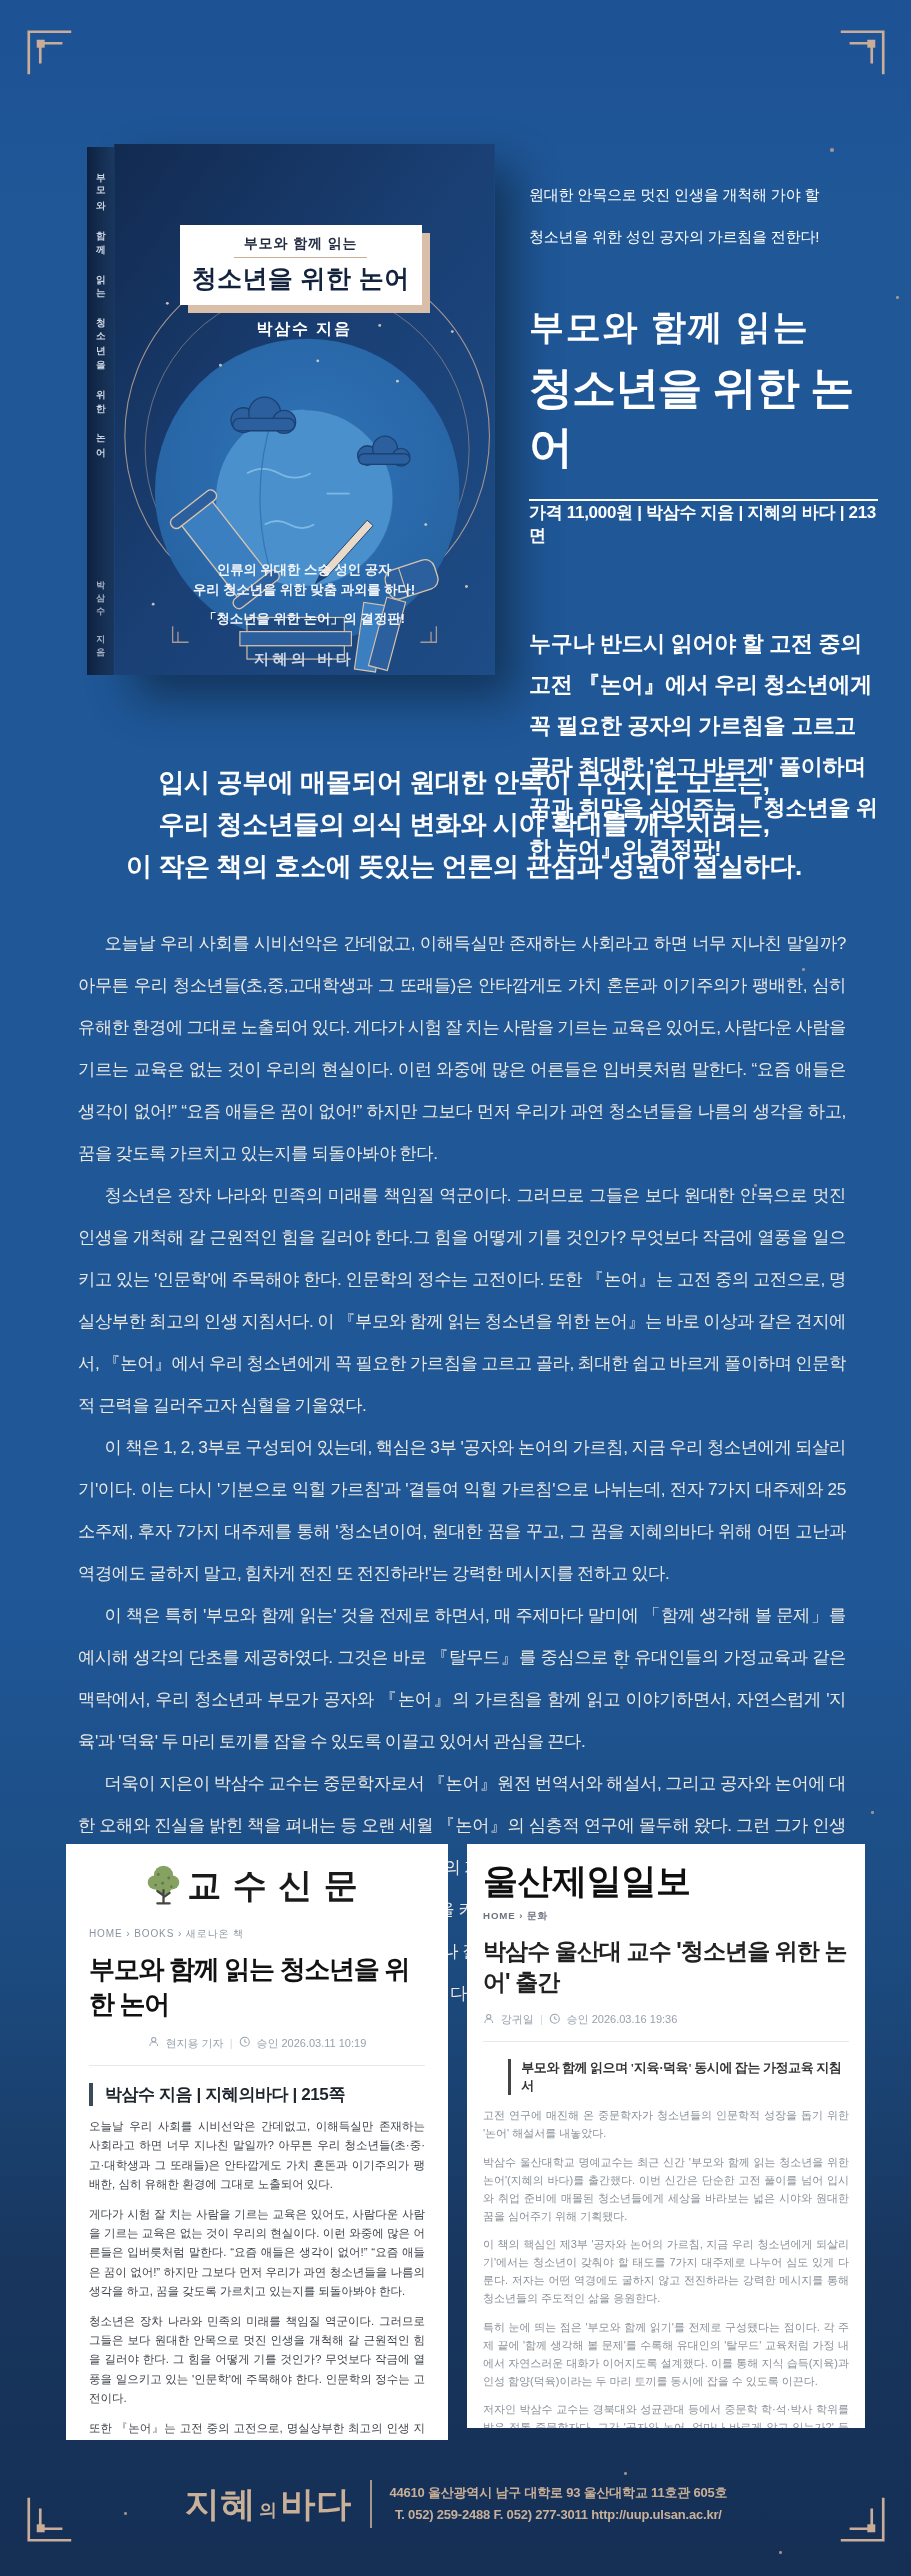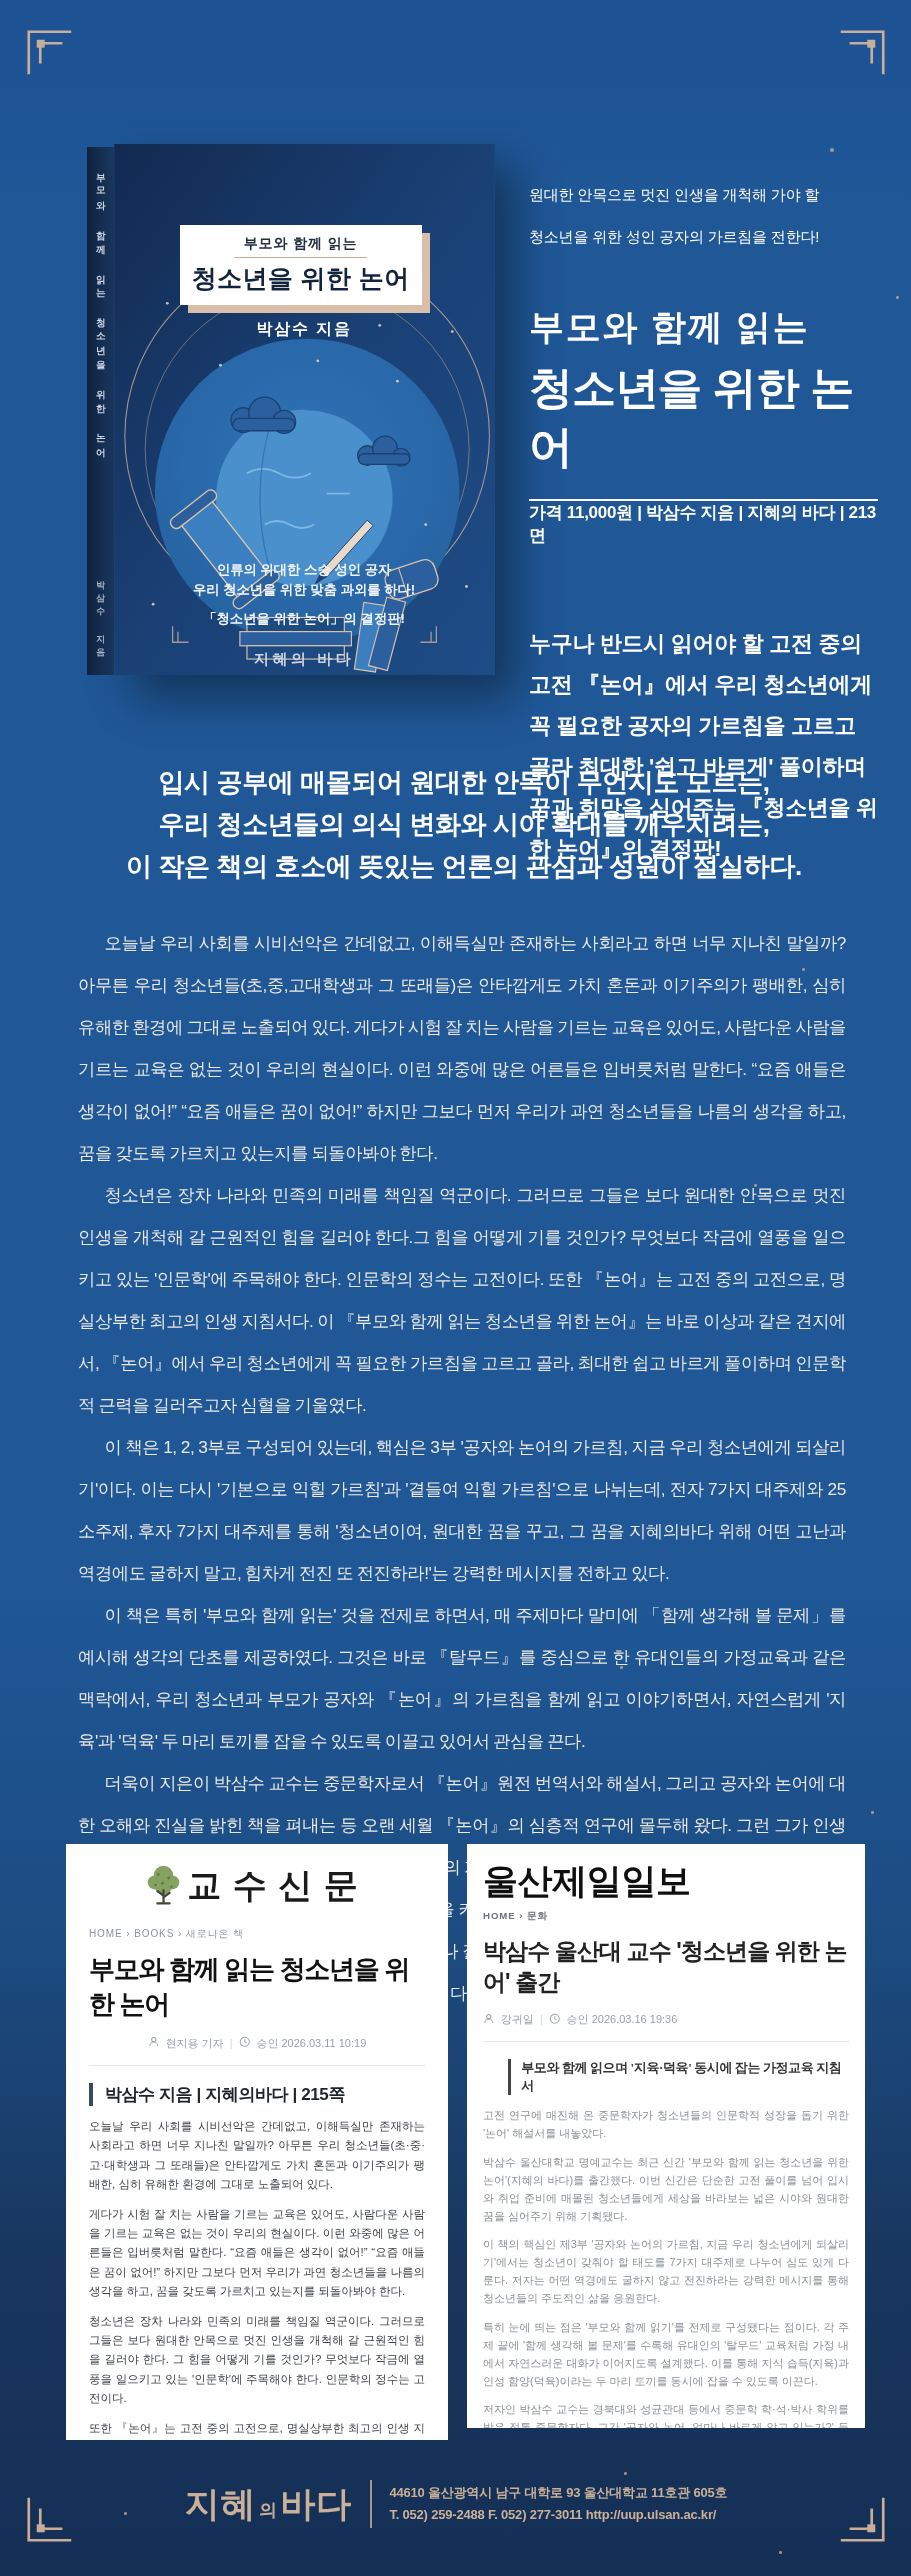--- a/index.html
+++ b/index.html
@@ -75,21 +75,21 @@
   .u-logo{font-size:35px;font-weight:900;color:#0f0f0f;letter-spacing:-0.4px;margin-top:3.5px;}
   .u-breadcrumb{font-size:9.7px;color:#6b7280;letter-spacing:0.9px;margin-top:5.3px;font-weight:700;}
   .u-headline{font-size:23px;font-weight:600;color:#222;letter-spacing:-0.9px;margin-top:12.4px;}
   .u-subhead{display:flex;align-items:center;margin:17.7px 0 0 25px;font-family:Liberation Serif, serif;}
   .u-subhead .bar{width:2.7px;align-self:stretch;background:#444;margin-right:10.6px;}
   .u-subhead .txt{font-size:13px;font-weight:700;color:#333;letter-spacing:-0.4px;}
   .u-body{margin-top:5.3px;}
   .u-body p{font-size:11px;line-height:18px;color:#8b9199;margin:10.6px 0;text-align:justify;}
   
   .footer{position:absolute;left:0;top:2480px;width:100%;display:flex;justify-content:center;
-    align-items:center;gap:17.7px;}
+    align-items:center;gap:17.7px;text-align:center;}
   .f-logo{font-size:35px;font-weight:800;color:#c9b098;letter-spacing:0.9px;white-space:nowrap;}
   .f-logo .particle{font-size:17.7px;font-weight:700;margin:0 2.7px;}
   .f-divider{width:1.8px;height:48px;background:#c9b098;opacity:.8;}
   .f-address{color:#c9b098;font-size:13px;font-weight:600;line-height:22px;letter-spacing:-0.2px;}
 </style>
 </head>
 <body>
 
 <div class="page">
 

